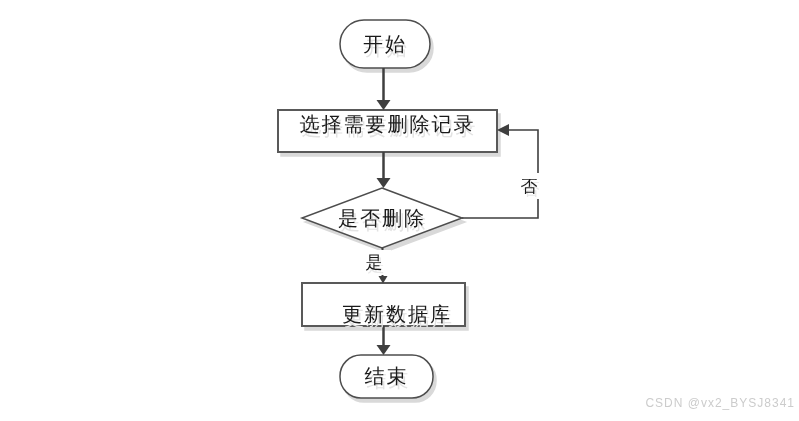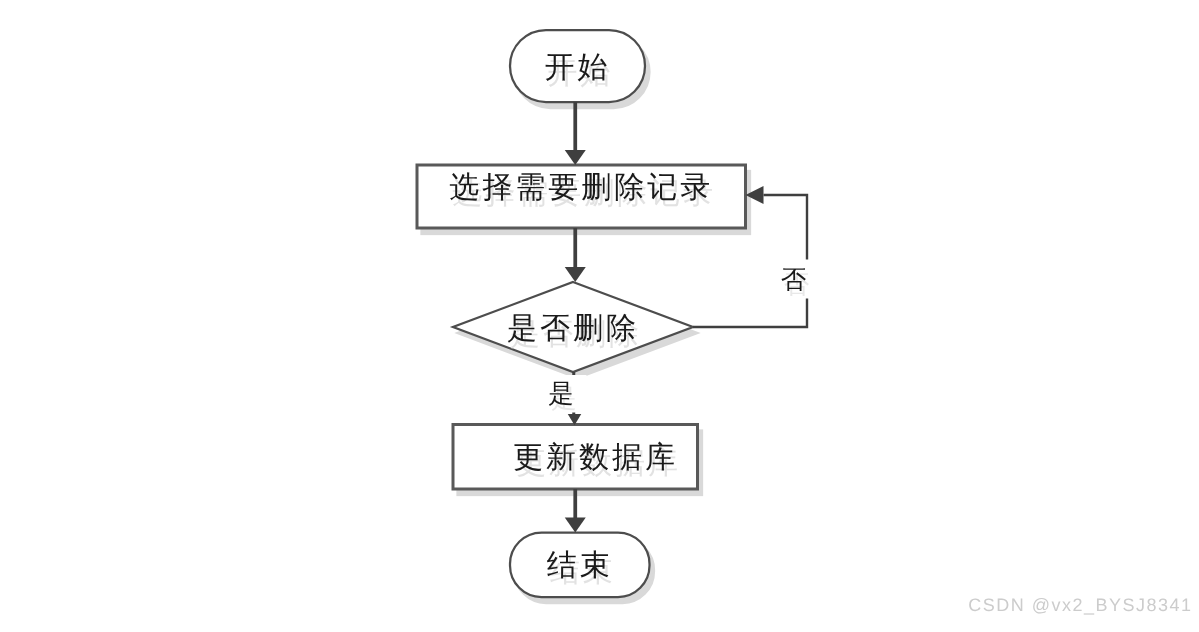--- a/index.html
+++ b/index.html
@@ -31,21 +31,21 @@
     justify-content: center;
     background: #ffffff;
     color: #1a1a1a;
     font-size: 17px;
     text-shadow: 2px 3px 0 #e8e8e8;
     z-index: 3;
   }
   .lbl-start   { left: 340px; top: 20px;  width: 90px;  height: 48px; }
   .lbl-select  { left: 278px; top: 110px; width: 219px; height: 28px; }
   .lbl-decide  { left: 302px; top: 188px; width: 160px; height: 60px; }
-  .lbl-update  { left: 302px; top: 283px; width: 190px; height: 43px; }
+  .lbl-update  { left: 302px; top: 293px; width: 190px; height: 43px; }
   .lbl-end     { left: 340px; top: 355px; width: 93px;  height: 43px; text-align: right; }
   .lbl-yes     { left: 357px; top: 250px; width: 34px;  height: 25px; }
   .lbl-no      { left: 512px; top: 173px; width: 34px;  height: 26px; }
   .watermark {
     position: absolute;
     right: 4px;
     top: 396px;
     font-family: "Liberation Sans", "DejaVu Sans", sans-serif;
     font-size: 12px;
     color: #cccccc;

